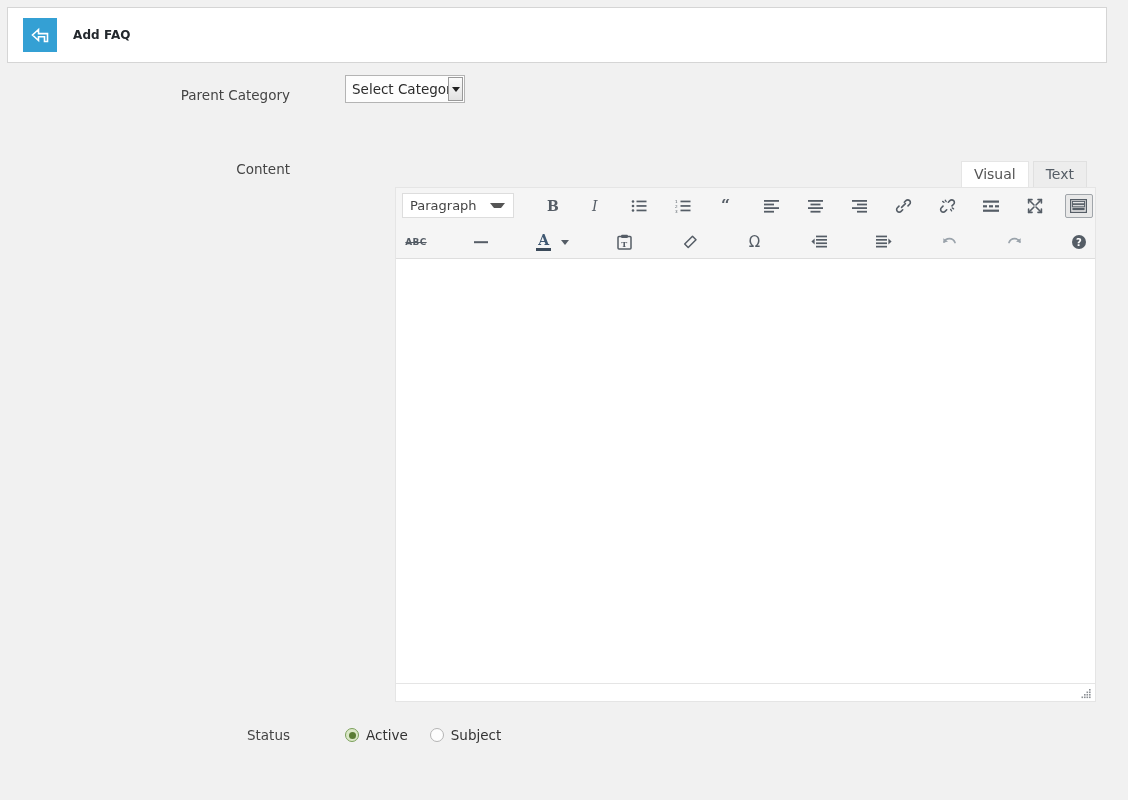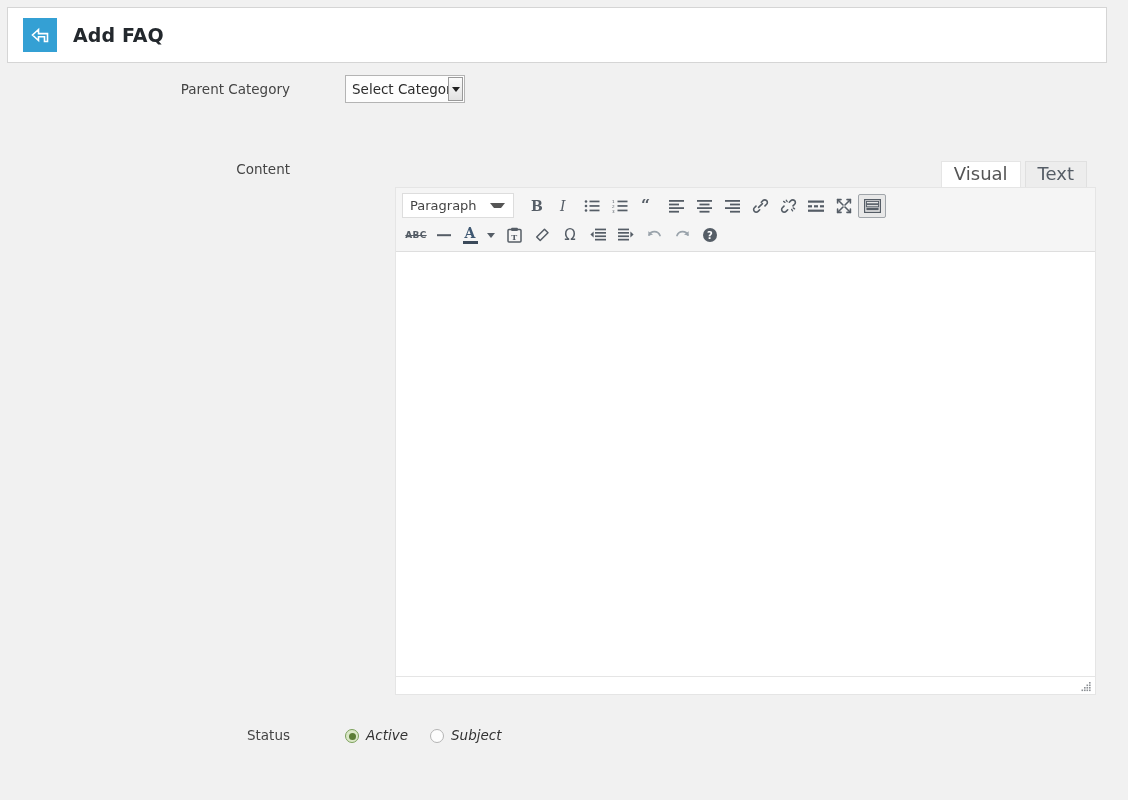--- a/index.html
+++ b/index.html
@@ -27,21 +27,21 @@
     width: 34px; height: 34px;
     margin-left: 15px;
     background: #34a0d4;
     display: flex; align-items: center; justify-content: center;
     cursor: pointer;
     flex: none;
   }
   .back-button svg { display: block; }
   .page-title {
     margin-left: 16px;
-    font-size: 19px;
+    font-size: 12px;
     font-weight: bold;
     color: #23282d;
     letter-spacing: .1px;
   }
 
   
   .form-area {
     position: absolute;
     left: 0; top: 63px;
     width: 1128px;
@@ -55,21 +55,21 @@
     width: 345px;
     text-align: right;
     padding-right: 55px;
     font-size: 13.5px;
     color: #444;
     line-height: 16px;
   }
   .req { color: #e74c3c; font-size: 13px; }
 
   
-  .row-parent { top: 12px; left: 0; width: 100%; align-items: center; }
+  .row-parent { top: 12px; left: 0; width: 100%; align-items: flex-end; }
   .row-subject { top: 51px; left: 0; width: 100%; align-items: flex-start; }
   .row-content { top: 98px; left: 0; width: 100%; align-items: flex-start; }
   .row-status  { top: 664px; left: 0; width: 100%; align-items: flex-start; }
 
   
   .select-wrap {
     position: relative;
     width: 120px; height: 28px;
     border: 1px solid #b4b4b4;
     background: #fdfdfd;
@@ -117,21 +117,21 @@
   .editor-tabs {
     display: flex;
     justify-content: flex-end;
     height: 26px;
     padding-right: 9px;
   }
   .ed-tab {
     height: 26px;
     line-height: 24px;
     padding: 0 12px;
-    font-size: 18px;
+    font-size: 14px;
     color: #555d66;
     border: 1px solid #e0e0e0;
     border-bottom: none;
     background: #ededed;
     margin-left: 4px;
     cursor: pointer;
   }
   .ed-tab.active {
     background: #ffffff;
     border-color: #e5e5e5;
@@ -145,22 +145,23 @@
     background: #f5f5f5;
     border-bottom: 1px solid #dedede;
     padding: 4px 2px 3px 2px;
   }
   .tb-row {
     display: flex;
     align-items: center;
     height: 27px;
     padding-left: 4px;
     gap: 0px;
-  }
-  .tb-row.second { height: 26px; margin-top: 3px; }
+    justify-content: space-between;
+  }
+  .tb-row.second { height: 26px; margin-top: 10px; }
   .tb-btn {
     width: 28px; height: 24px;
     display: flex; align-items: center; justify-content: center;
     cursor: pointer;
     border: 1px solid transparent;
     border-radius: 2px;
     color: #555d66;
   }
   .tb-btn.pressed {
     border: 1px solid #a0a5aa;
@@ -218,21 +219,21 @@
     position: relative;
   }
   .resize-grip {
     position: absolute;
     right: 3px; bottom: 2px;
     width: 12px; height: 12px;
   }
 
   
   .radio-group { display: flex; align-items: center; }
-  .radio-item { display: flex; align-items: flex-end; margin-right: 22px; cursor: pointer; font-style: italic; }
+  .radio-item { display: flex; align-items: center; margin-right: 22px; cursor: pointer; }
   .radio-dot {
     width: 14px; height: 14px;
     border-radius: 50%;
     border: 1px solid #b4b4b4;
     background: #fdfdfd;
     display: flex; align-items: center; justify-content: center;
     margin-right: 7px;
     flex: none;
   }
   .radio-dot.checked { border-color: #7ba05b; background: #dbe8c8; }

